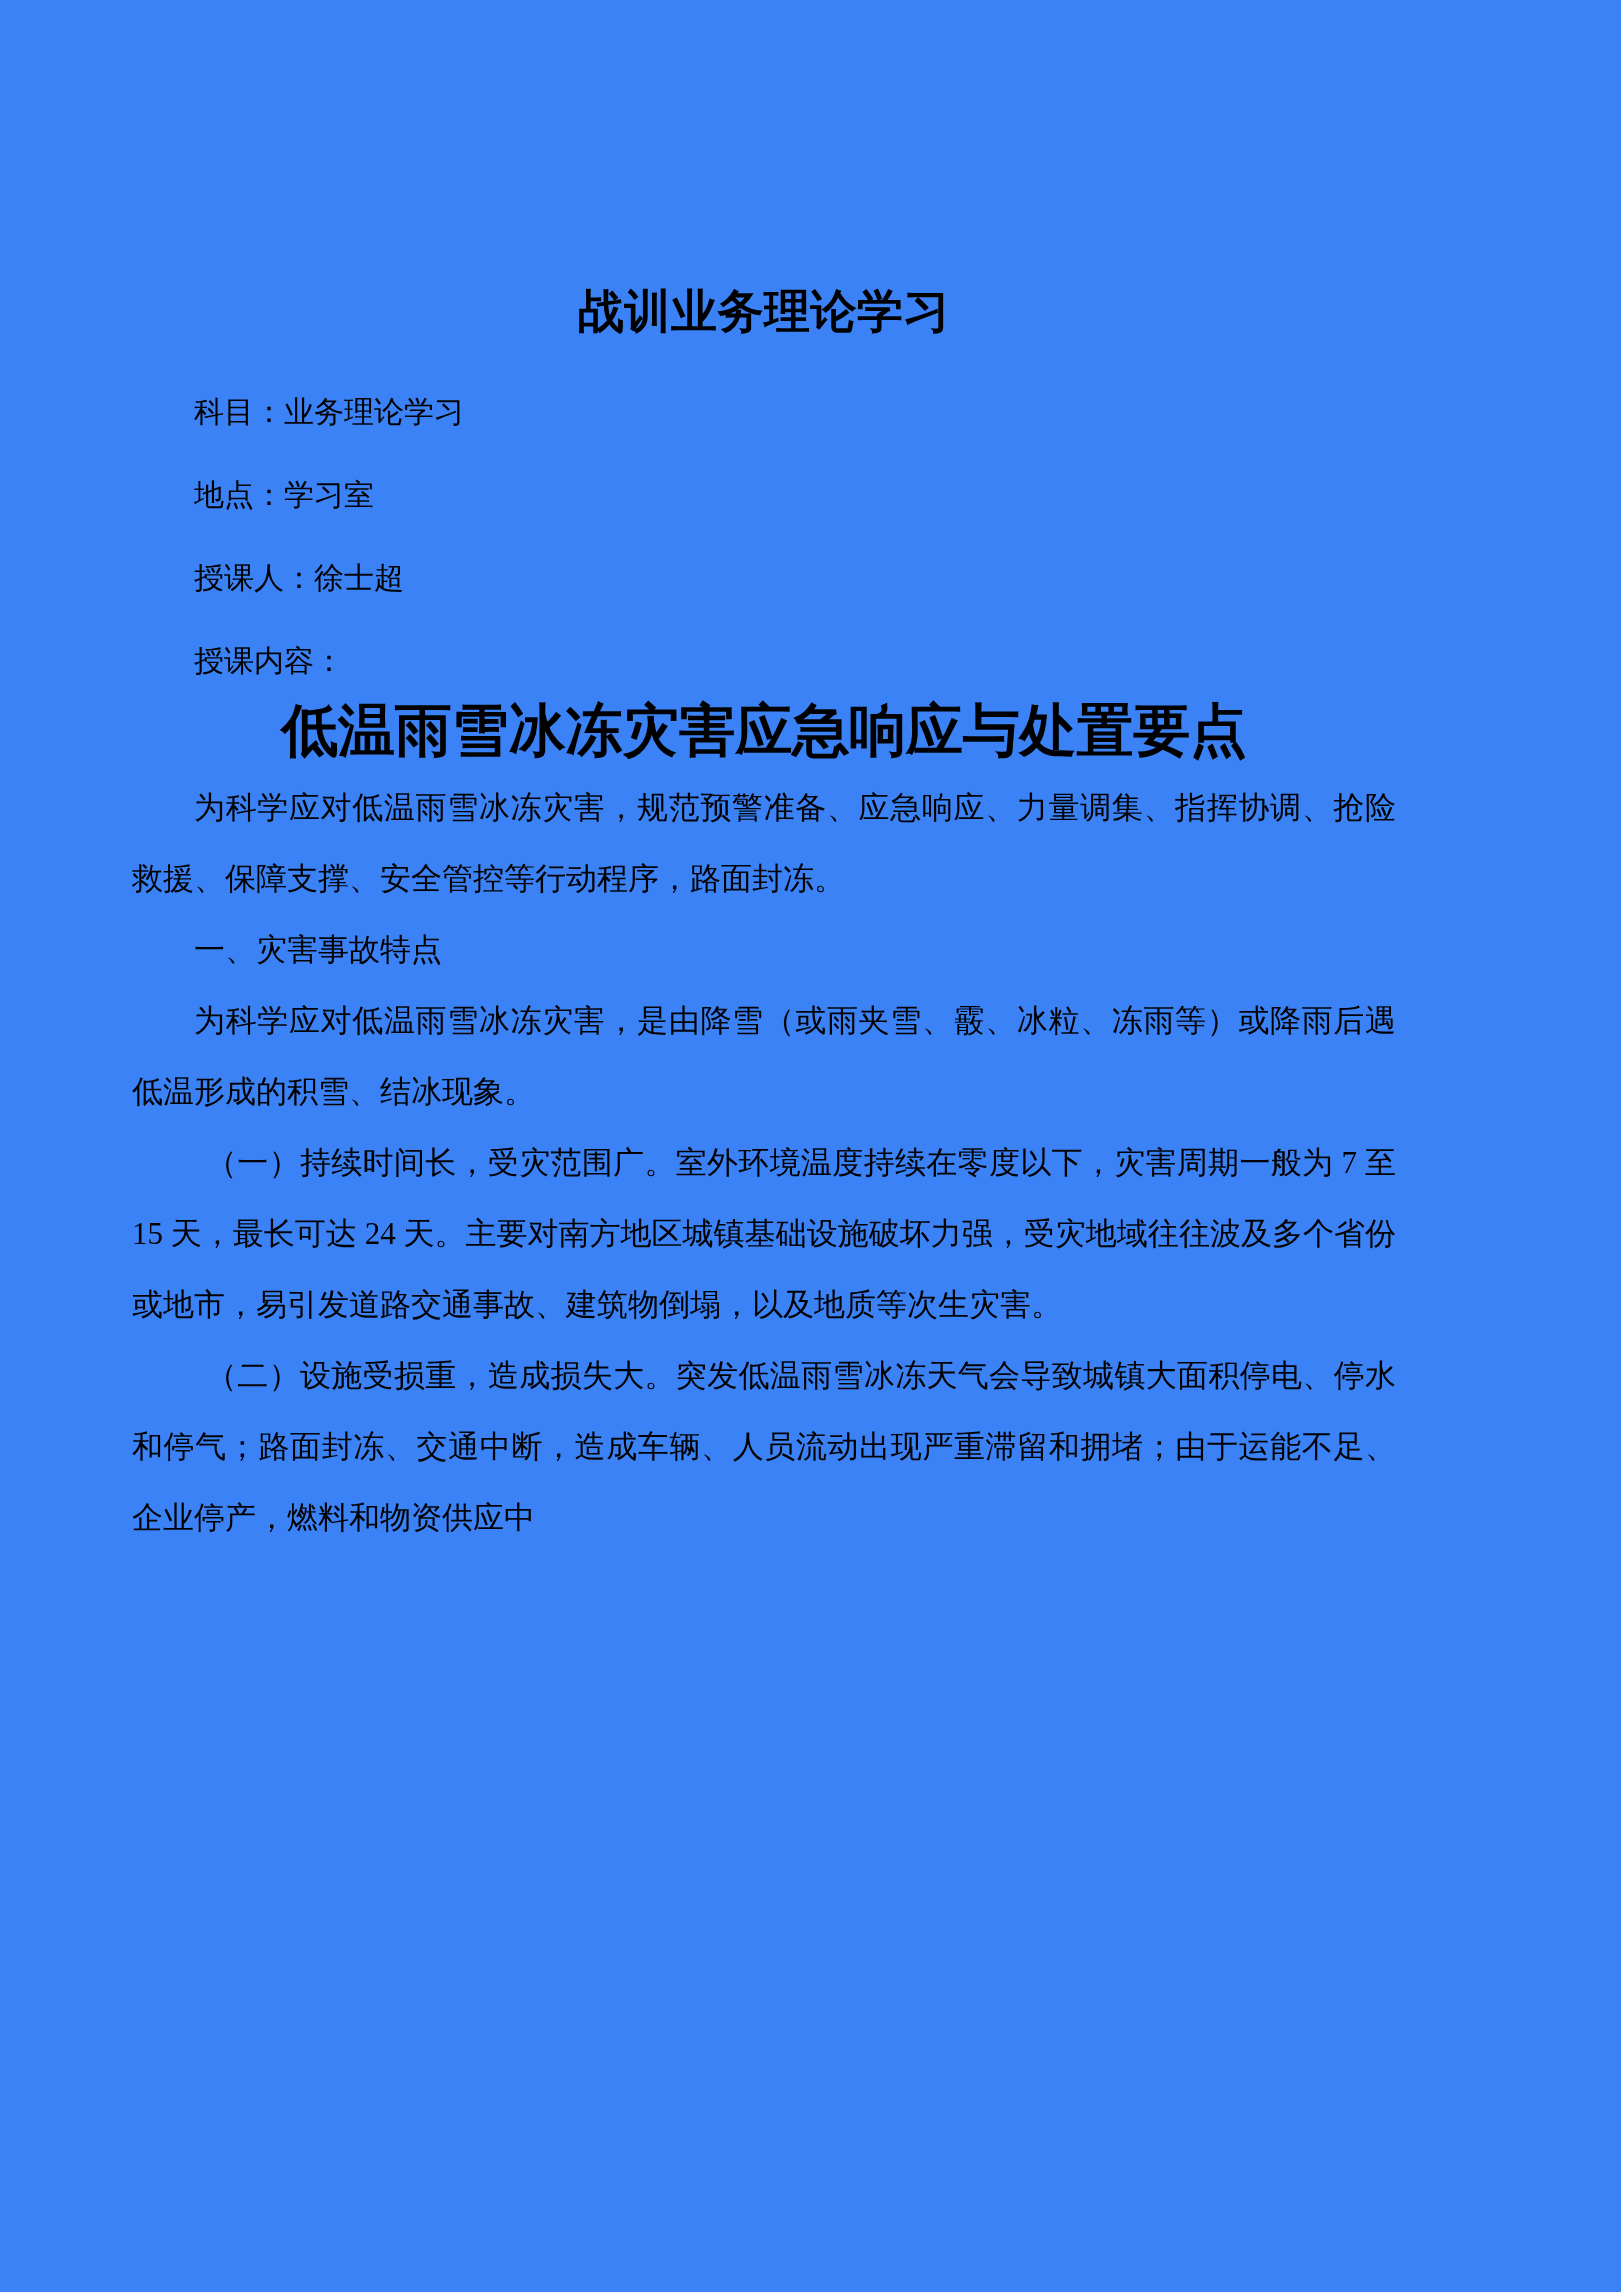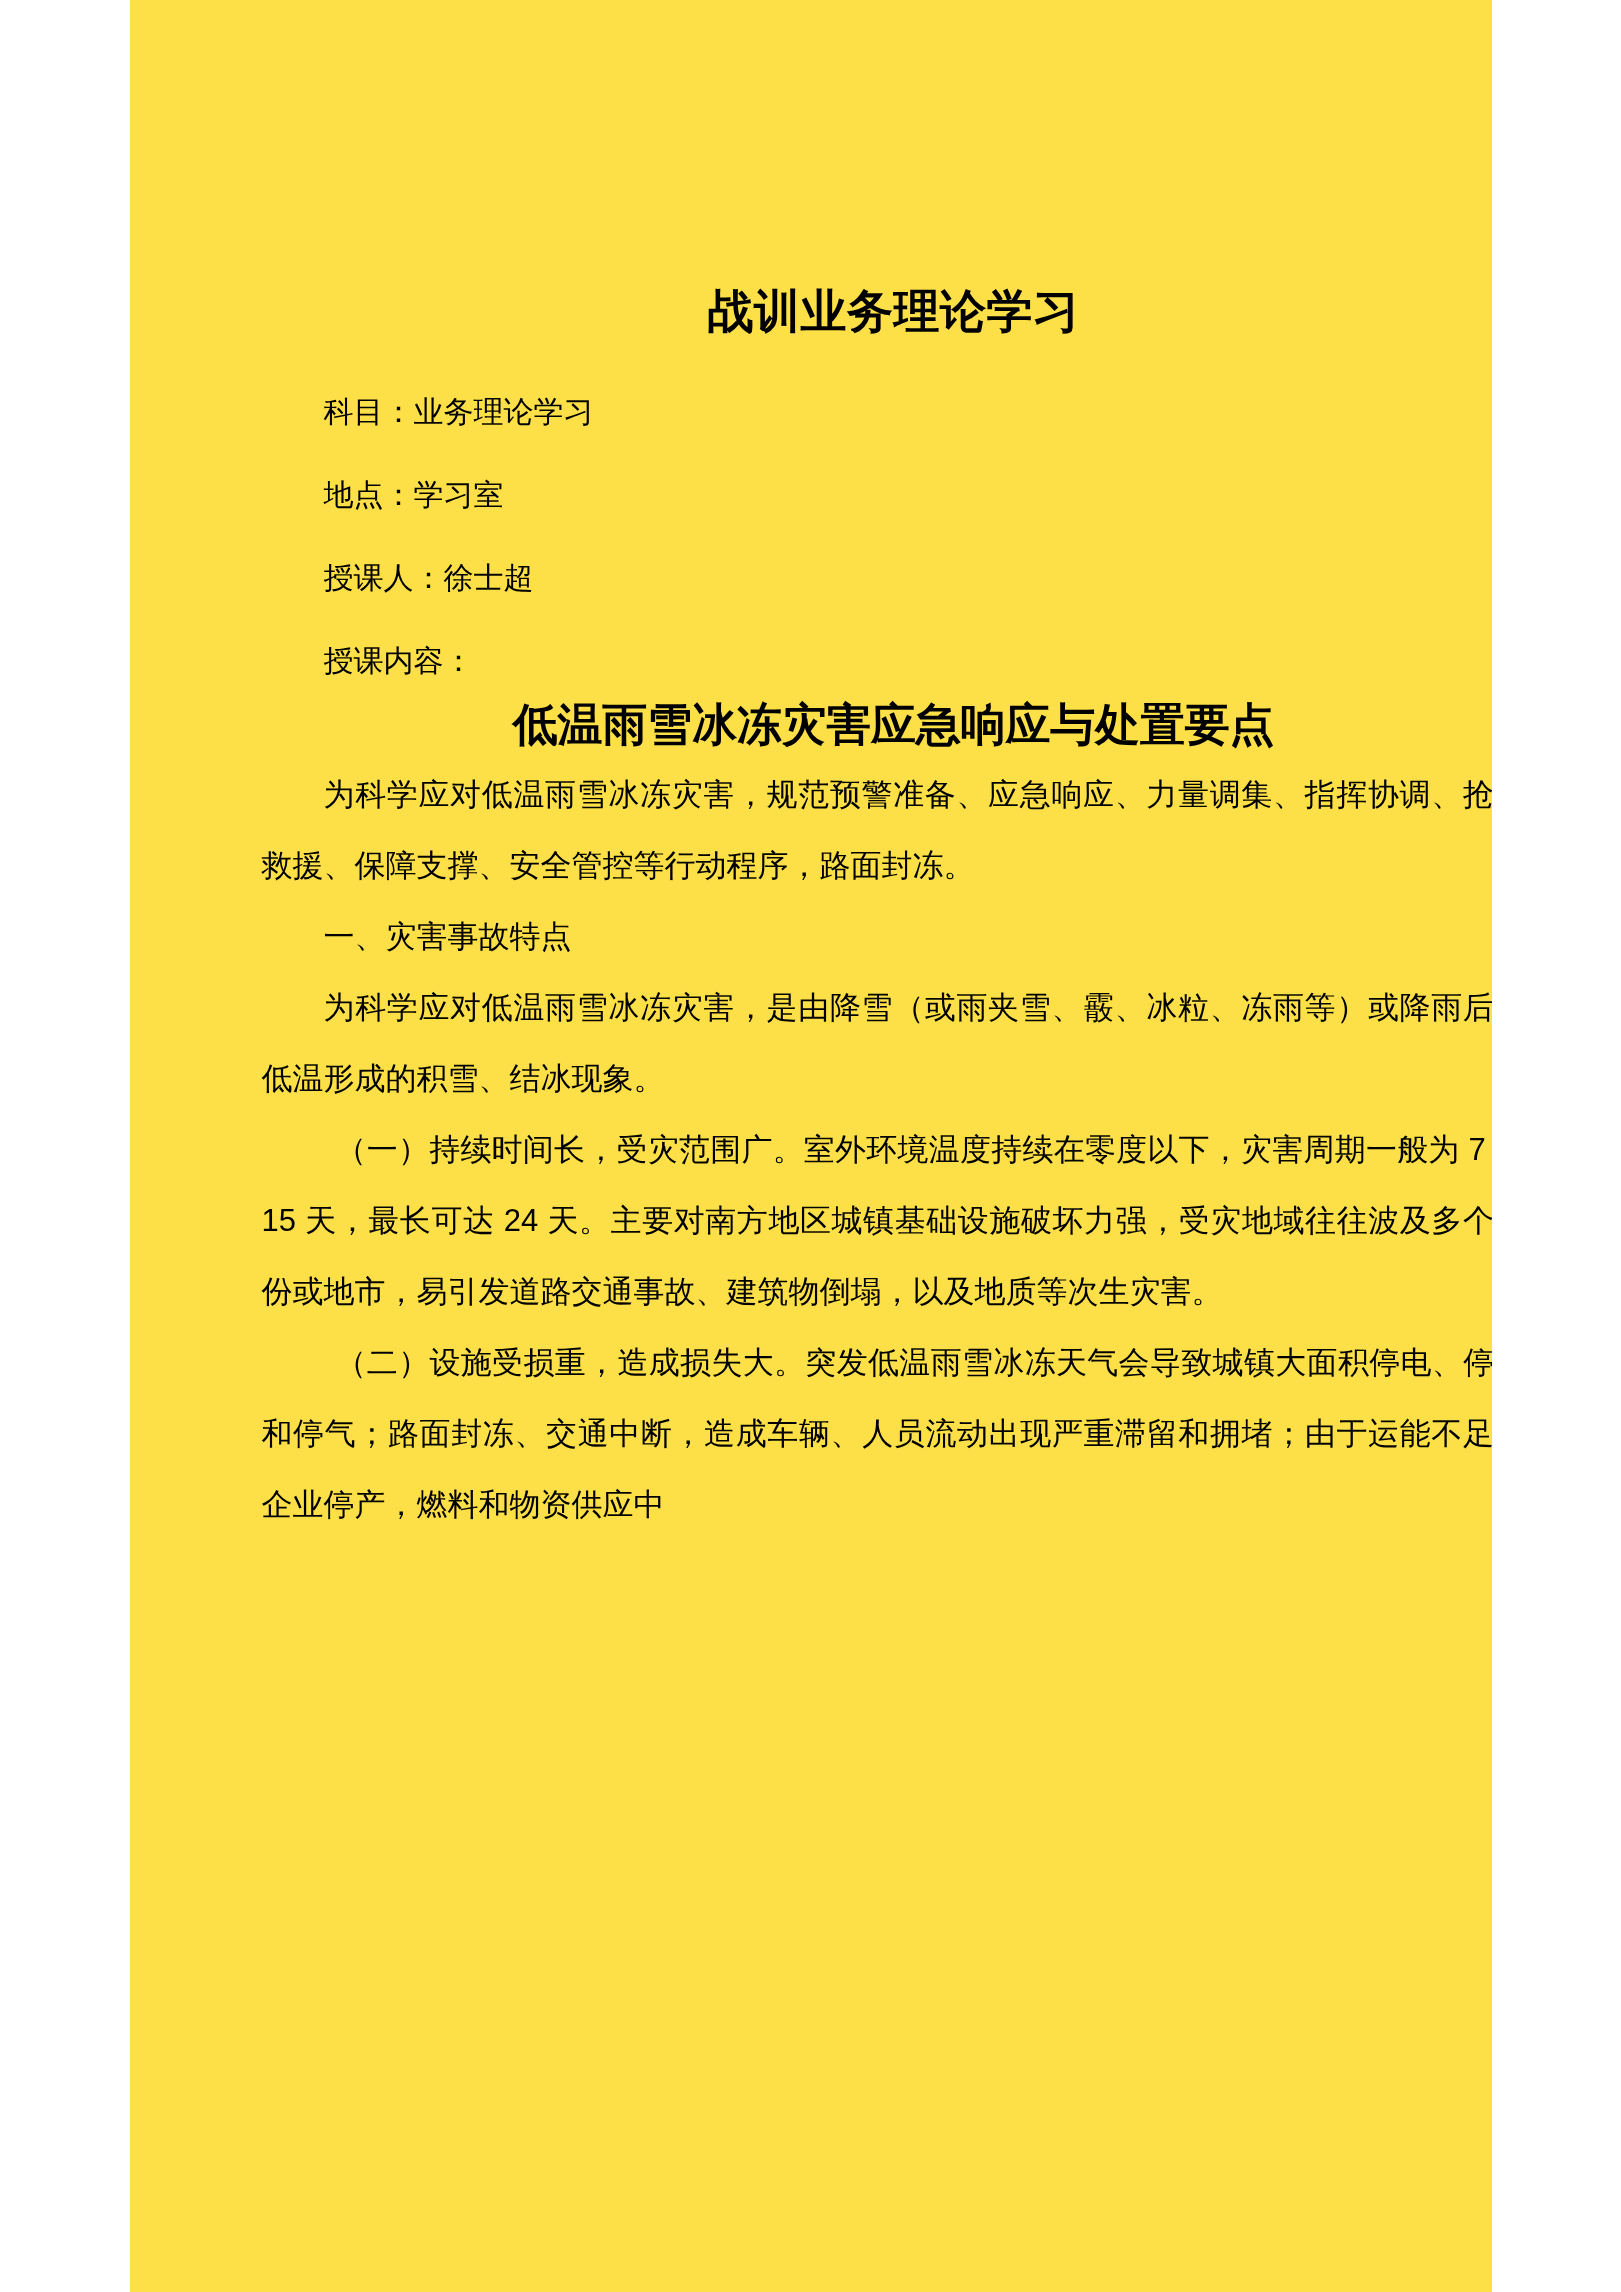--- a/index.html
+++ b/index.html
@@ -7,26 +7,27 @@
     padding: 0;
     background: #ffffff;
   }
   body {
     font-family: "Liberation Sans", "DejaVu Sans", sans-serif;
     color: #000000;
     -webkit-font-smoothing: antialiased;
   }
   .page {
     position: relative;
-    width: 1362px;
+    width: 1621px;
     height: 2293px;
     margin: 0 auto;
-    background: #fde047;
+    background: #3b82f6;
     overflow: hidden;
     box-sizing: border-box;
+    font-family: Liberation Serif, serif;
   }
   .content {
     position: absolute;
     left: 132px;
     top: 0;
     width: 1264px;
   }
 
   
   .doc-title {
@@ -54,21 +55,21 @@
     height: 83px;
     display: flex;
     align-items: flex-end;
     white-space: nowrap;
   }
   .meta-line:first-child { height: 88px; }
 
   
   .subject-heading {
     text-align: center;
-    font-size: 45px;
+    font-size: 57px;
     font-weight: 700;
     line-height: 1.1;
     margin: 0;
     padding-top: 23.5px;
     padding-bottom: 9.8px;
     white-space: nowrap;
     letter-spacing: -0.2px;
   }
 
   

